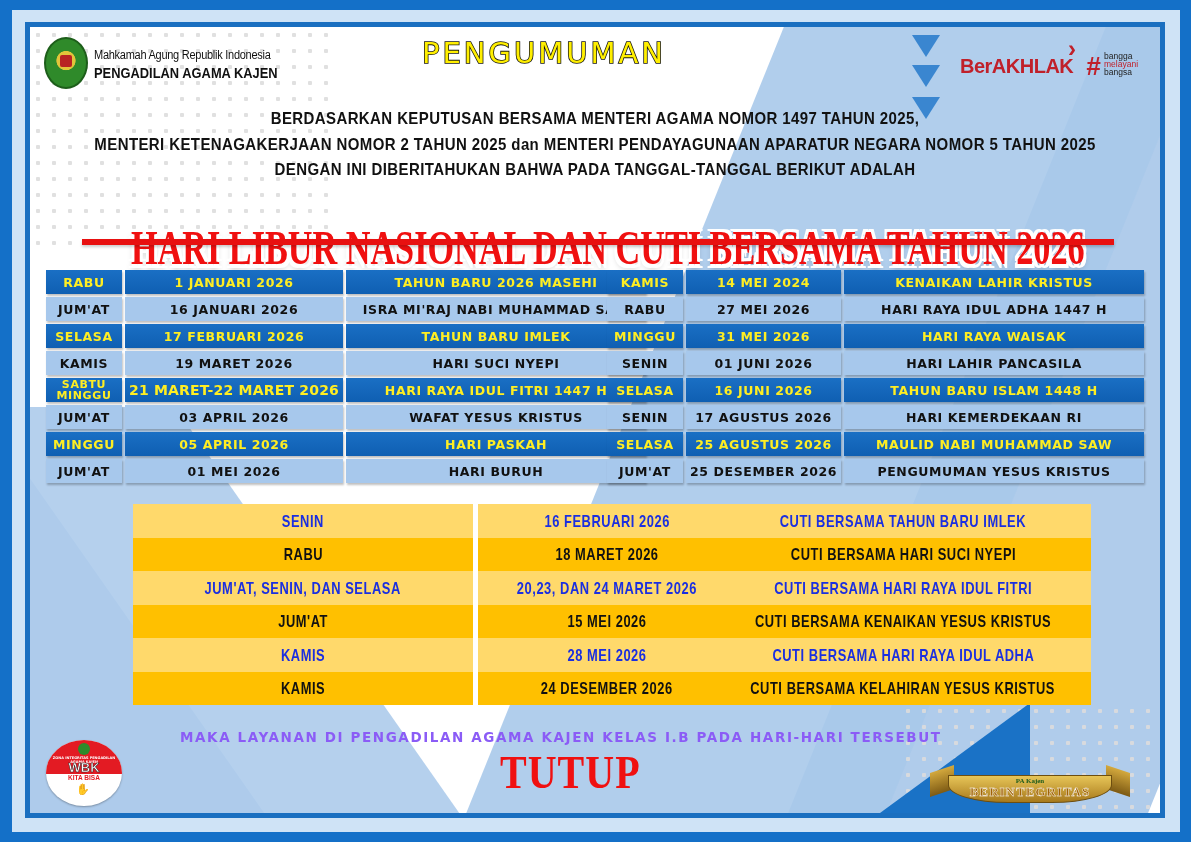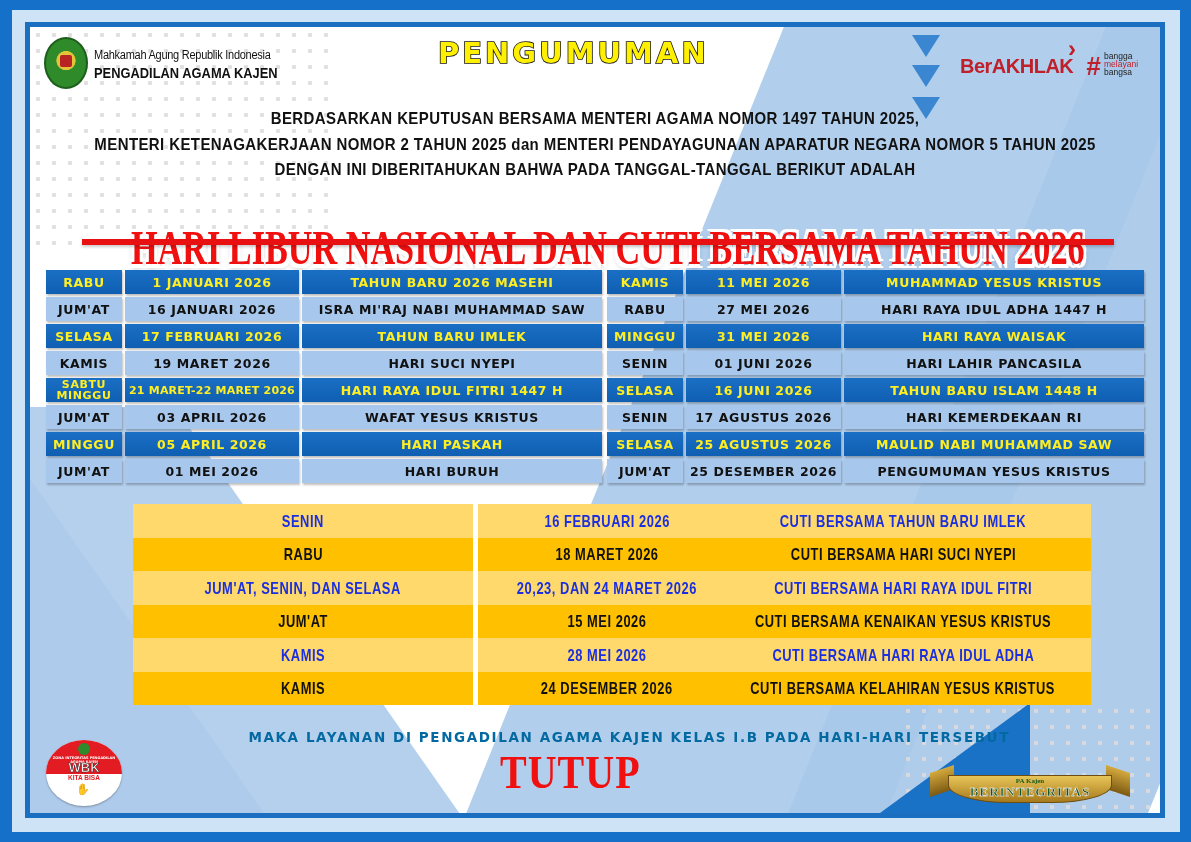--- a/index.html
+++ b/index.html
@@ -27,21 +27,21 @@
   .bg-tri { position: absolute; width: 0; height: 0; border-left: 14px solid transparent; border-right: 14px solid transparent; border-top: 22px solid #3a86d0; }
   .bg-blue-tri { position: absolute; right: 130px; bottom: 0; width: 0; height: 0;
     border-left: 150px solid transparent; border-bottom: 110px solid #1a72c6; }
 
   .logo-ma { position: absolute; left: 14px; top: 10px; width: 44px; height: 52px; border-radius: 50%;
     background: radial-gradient(circle at 50% 45%, #e2c43a 0 28%, #2f8a2a 30% 100%); border: 2px solid #1d5e1a; }
   .logo-ma::after { content: ""; position: absolute; left: 14px; top: 16px; width: 12px; height: 12px; background: #b82323; border-radius: 2px; }
   .org-sub { position: absolute; left: 64px; top: 21px; font-family: "Liberation Sans", sans-serif; font-size: 12.5px; color: #111; letter-spacing: -0.3px; transform: scaleX(0.88); transform-origin: left; }
   .org-name { position: absolute; left: 64px; top: 38px; font-family: "Liberation Sans", sans-serif; font-weight: bold; font-size: 14px; color: #111; transform: scaleX(0.92); transform-origin: left; }
 
-  .title-pengumuman { position: absolute; left: 408px; top: 9px; font-family: "DejaVu Sans", sans-serif; font-weight: 700; font-size: 29px; letter-spacing: 3px; color: #ffef00;
+  .title-pengumuman { position: absolute; left: 392px; top: 9px; font-family: "DejaVu Sans", sans-serif; font-weight: 400; font-size: 29px; letter-spacing: 3px; color: #ffef00;
     -webkit-text-stroke: 1.6px #111; paint-order: stroke fill; }
 
   .berakhlak { position: absolute; left: 930px; top: 28px; font-family: "Liberation Sans", sans-serif; font-weight: bold; font-size: 20px; color: #c0202a; letter-spacing: -0.5px; }
   .berakhlak-chevron { position: absolute; left: 1038px; top: 8px; font-family: "Liberation Sans", sans-serif; font-weight: bold; font-size: 24px; color: #c0202a; }
   .bangga-hash { position: absolute; left: 1056px; top: 24px; font-family: "Liberation Sans", sans-serif; font-weight: bold; font-size: 26px; color: #c0202a; font-style: italic; }
   .bangga-text { position: absolute; left: 1074px; top: 25px; font-family: "Liberation Sans", sans-serif; font-size: 8.5px; line-height: 8px; color: #222; }
   .bangga-text .m { color: #c0202a; }
 
   .decree { position: absolute; left: 0; width: 1130px; text-align: center; font-family: "Liberation Sans", sans-serif; font-weight: bold; font-size: 15px; color: #111; letter-spacing: 0.4px; transform: scaleY(1.15); }
   .decree.l1 { top: 82px; }
@@ -53,52 +53,52 @@
     text-shadow: 3px 3px 0 #fff, -3px 3px 0 #fff, 3px -3px 0 #fff, -3px -3px 0 #fff, 0 4px 6px rgba(0,0,0,0.25); }
   .main-title-underline { position: absolute; left: 52px; top: 212px; width: 1032px; height: 6px; background: #e81010; box-shadow: 0 2px 3px rgba(0,0,0,0.2); }
 
   .holiday-table { position: absolute; border-collapse: separate; border-spacing: 3px 3px; }
   .holiday-table td { height: 24px; text-align: center; vertical-align: middle; font-family: "DejaVu Sans", sans-serif; font-weight: bold; font-size: 12.5px; letter-spacing: 0.6px; padding: 0 4px; box-shadow: 1px 2px 2px rgba(0,0,0,0.25); white-space: nowrap; }
   .holiday-table tr.dark td { background: linear-gradient(#1a6fc4, #0f5fb2); color: #ffee22; }
   .holiday-table tr.light td { background: #a7c8ec; color: #111; }
   .holiday-table td.day { width: 76px; }
   .holiday-table td.date { width: 150px; }
   .holiday-table td.desc { width: 300px; }
-  .holiday-table td.small-date { font-size: 11px; letter-spacing: 0.2px; }
+  .holiday-table td.small-date { font-size: 14px; letter-spacing: 0.2px; }
   .holiday-table td.two-line { font-size: 11px; line-height: 11px; }
   .tbl-left { left: 13px; top: 240px; }
   .tbl-right { left: 574px; top: 240px; }
 
   .cuti-col { position: absolute; top: 477px; }
   .cuti-col .cell { height: 33.5px; display: flex; align-items: center; justify-content: center; font-family: "Liberation Sans", sans-serif; font-weight: bold; font-size: 14px; letter-spacing: 0.6px; transform-origin: center; white-space: nowrap; }
   .cuti-col .cell span { display: inline-block; transform: scaleY(1.2) scaleX(0.92); }
   .cuti-col .cell.odd { background: #ffd96b; color: #1b2fe0; }
   .cuti-col .cell.even { background: #ffc000; color: #111; }
   .cuti-a { left: 103px; width: 340px; }
   .cuti-b { left: 448px; width: 258px; }
   .cuti-c { left: 685px; width: 376px; }
 
-  .closing { position: absolute; left: 150px; top: 702px; width: 830px; text-align: right; font-family: "DejaVu Sans", sans-serif; font-weight: bold; font-size: 13.5px; letter-spacing: 1.6px; color: #0369a1; }
+  .closing { position: absolute; left: 150px; top: 702px; width: 830px; text-align: left; font-family: "DejaVu Sans", sans-serif; font-weight: bold; font-size: 13.5px; letter-spacing: 1.6px; color: #8b5cf6; }
   .tutup { position: absolute; left: 470px; top: 722px; font-family: "Liberation Serif", serif; font-weight: bold; font-size: 40px; color: #f01010; letter-spacing: 1px; transform: scaleY(1.15); }
 
   .wbk-badge { position: absolute; left: 16px; top: 713px; width: 76px; height: 66px; border-radius: 50%; overflow: hidden; background: #fff; box-shadow: 0 1px 2px rgba(0,0,0,0.3); }
   .wbk-badge .top { position: absolute; left: 0; top: 0; width: 100%; height: 52%; background: #e31b23; }
   .wbk-badge .ma-dot { position: absolute; left: 32px; top: 3px; width: 12px; height: 12px; border-radius: 50%; background: #2e8a2a; }
   .wbk-badge .caption { position: absolute; left: 0; top: 16px; width: 100%; text-align: center; font-size: 3.5px; color: #fff; font-weight: bold; }
   .wbk-badge .wbk { position: absolute; left: 0; top: 20px; width: 100%; text-align: center; font-family: "Liberation Sans", sans-serif; font-weight: bold; font-size: 13px; color: #fff; -webkit-text-stroke: 0.5px #222; }
   .wbk-badge .kita { position: absolute; left: 0; top: 34px; width: 100%; text-align: center; font-family: "Liberation Sans", sans-serif; font-weight: bold; font-size: 6.5px; color: #e31b23; }
   .wbk-badge .hand { position: absolute; left: 30px; top: 43px; font-size: 11px; color: #d31b23; }
 
   .integritas { position: absolute; left: 900px; top: 738px; width: 200px; height: 44px; }
   .integritas .ribbon { position: absolute; left: 18px; top: 10px; width: 164px; height: 28px; background: linear-gradient(#e7c558, #a7791c); border-radius: 0 0 60px 60px / 0 0 18px 18px; border: 1px solid #6d4e10; }
   .integritas .end-l, .integritas .end-r { position: absolute; top: 4px; width: 24px; height: 24px; background: linear-gradient(#d4a93d, #7d5a14); }
   .integritas .end-l { left: 0; transform: skewY(-18deg); }
   .integritas .end-r { right: 0; transform: skewY(18deg); }
   .integritas .pa { position: absolute; left: 0; top: 12px; width: 200px; text-align: center; font-family: "Liberation Serif", serif; font-size: 7px; color: #1b5a1b; font-weight: bold; }
-  .integritas .word { position: absolute; left: 0; top: 19px; width: 200px; text-align: center; font-family: "Liberation Serif", serif; font-weight: bold; font-size: 13px; color: #14532d; letter-spacing: 1px; -webkit-text-stroke: 0.4px #fff; }
+  .integritas .word { position: absolute; left: 0; top: 19px; width: 200px; text-align: center; font-family: "Liberation Serif", serif; font-weight: bold; font-size: 13px; color: #a16207; letter-spacing: 1px; -webkit-text-stroke: 0.4px #fff; }
 </style>
 </head>
 <body>
 
 <div class="frame-outer"></div>
 <div class="frame-mid"></div>
 <div class="frame-inner-border"></div>
 
 <div class="canvas">
   <div class="bg-shape-right2"></div>
@@ -181,22 +181,22 @@
       <td class="date">01 MEI 2026</td>
       <td class="desc">HARI BURUH</td>
     </tr>
   </tbody>
     </table>
 
   <table class="holiday-table tbl-right">
     <tbody>
         <tr class="dark">
       <td class="day">KAMIS</td>
-      <td class="date">11 MEI 2026</td>
-      <td class="desc">MUHAMMAD YESUS KRISTUS</td>
+      <td class="date">14 MEI 2024</td>
+      <td class="desc">KENAIKAN LAHIR KRISTUS</td>
     </tr>
     <tr class="light">
       <td class="day">RABU</td>
       <td class="date">27 MEI 2026</td>
       <td class="desc">HARI RAYA IDUL ADHA 1447 H</td>
     </tr>
     <tr class="dark">
       <td class="day">MINGGU</td>
       <td class="date">31 MEI 2026</td>
       <td class="desc">HARI RAYA WAISAK</td>

